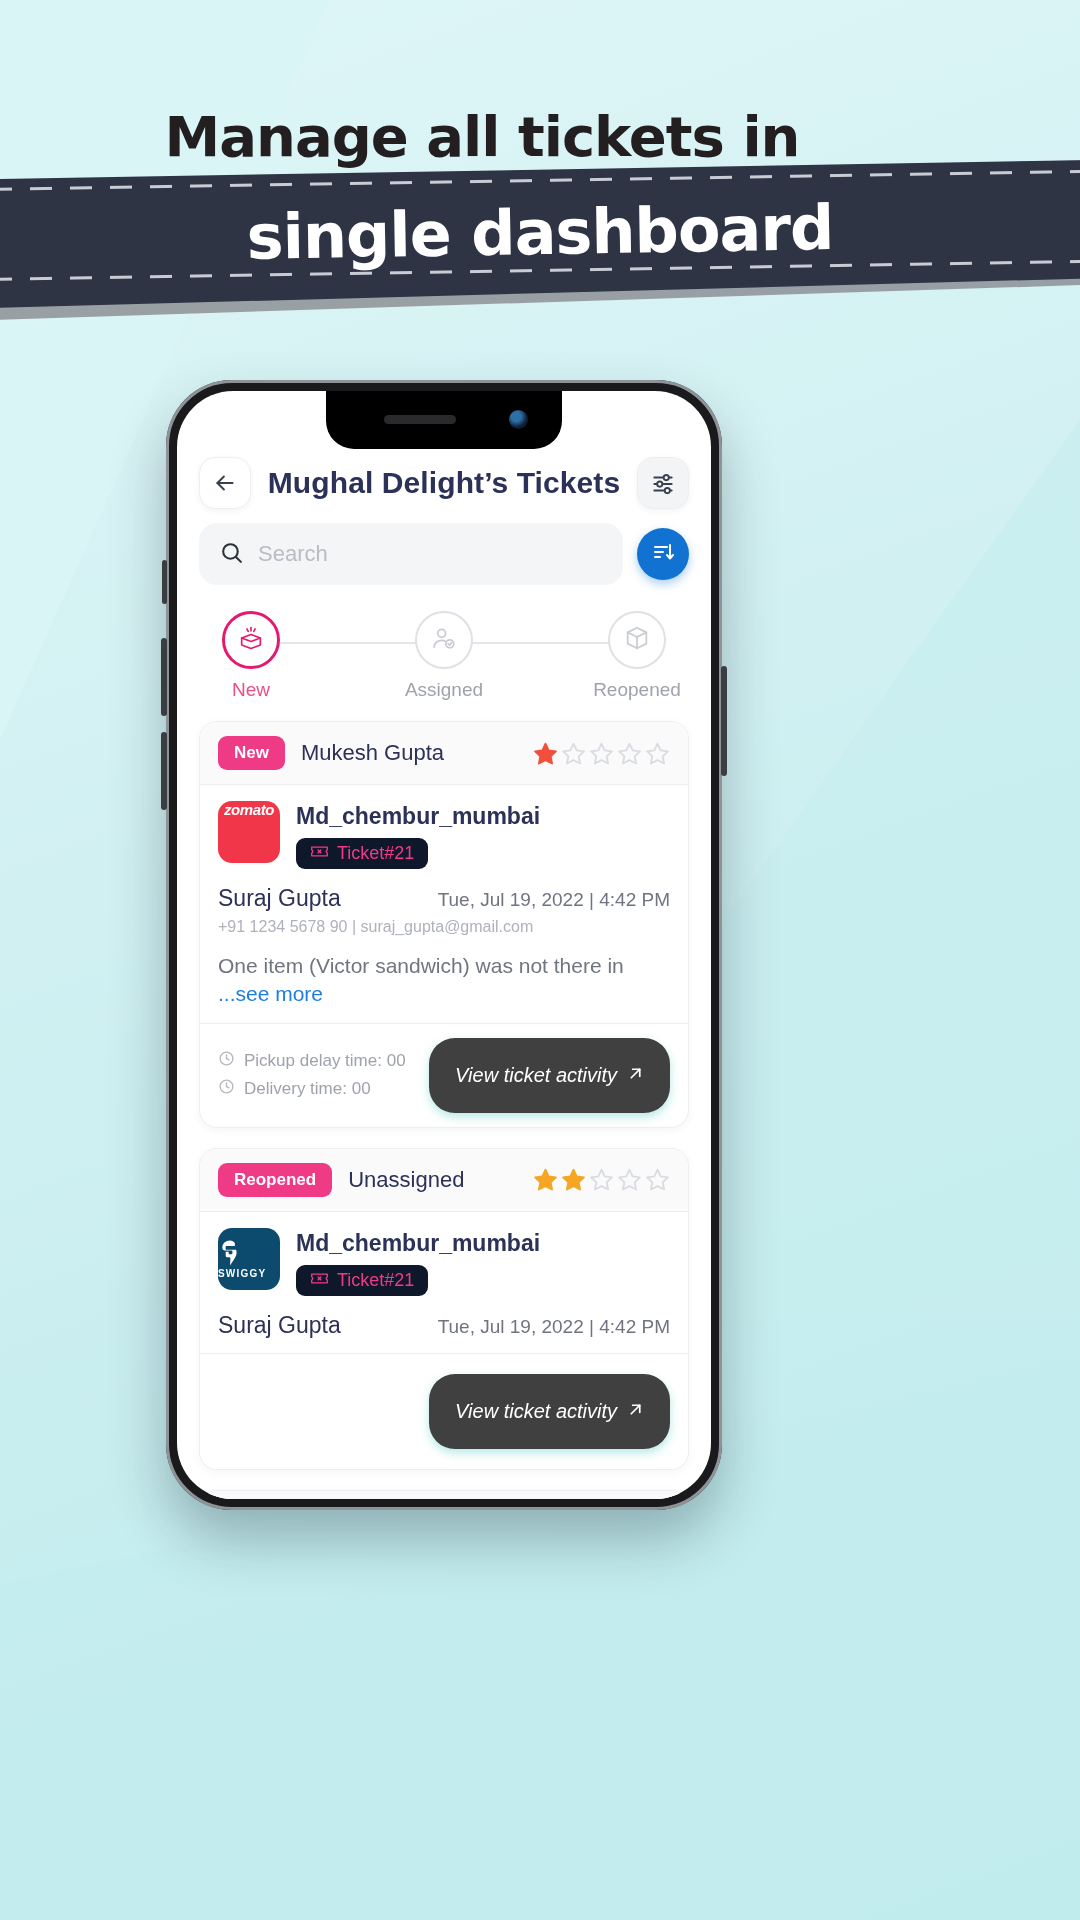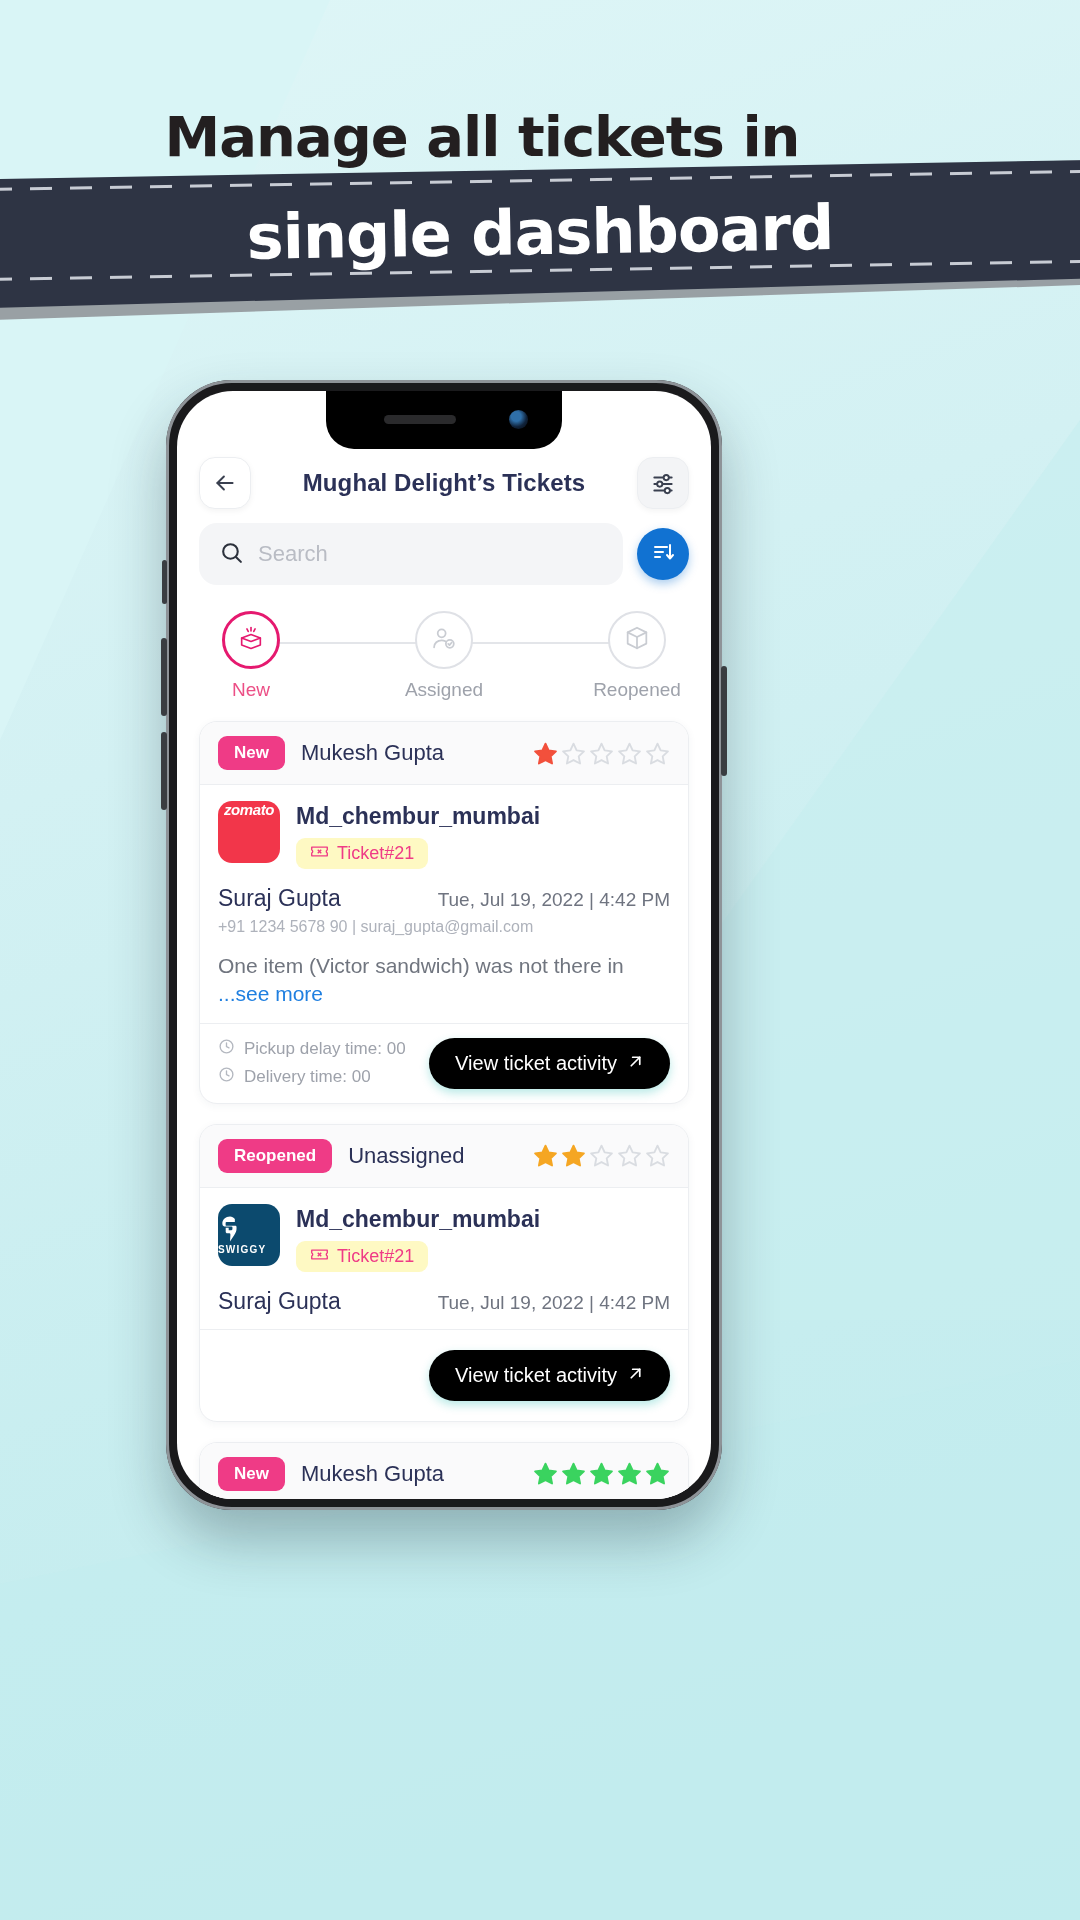--- a/index.html
+++ b/index.html
@@ -119,21 +119,21 @@
     padding-top:62px; height:122px;
   }
   .icon-btn {
     width:52px; height:52px; flex:0 0 52px;
     background:#fff; border:1px solid #eceef1; border-radius:16px;
     display:flex; align-items:center; justify-content:center;
     box-shadow:0 2px 6px rgba(0,0,0,.05);
   }
   .icon-btn svg { display:block; }
   .app-title {
-    flex:1; text-align:center; font-size:24px; font-weight:bold;
+    flex:1; text-align:center; font-size:30px; font-weight:bold;
     color:#2b3157; letter-spacing:.1px;
   }
   .icon-btn.filter { background:#f3f4f6; border-color:#eceef1; }
 
   
   .search-row { display:flex; align-items:center; gap:14px; margin-top:10px; }
   .search-box {
     flex:1; height:62px; background:#f4f5f7; border-radius:18px;
     display:flex; align-items:center; gap:14px; padding:0 20px;
   }
@@ -188,45 +188,46 @@
     display:flex; justify-content:center;
     color:#fff; font-weight:bold;
   }
   .logo.zomato { background:#f2364a; font-size:15px; font-style:italic; letter-spacing:-.4px; }
   .logo.swiggy { background:#0c4a6e; flex-direction:column; gap:1px; }
   .logo.swiggy .sw-text { font-size:10px; letter-spacing:1.2px; }
   .brand-info { flex:1; padding-top:2px; }
   .store { font-size:23px; font-weight:bold; color:#2b3157; }
   .tix {
     display:inline-flex; align-items:center; gap:8px; margin-top:8px;
-    background:#fef9c3; color:#ef3b86; font-size:18px;
+    background:#0f172a; color:#ef3b86; font-size:18px;
     padding:5px 14px; border-radius:9px;
   }
 
   .cust-row {
     display:flex; align-items:baseline; justify-content:space-between;
     margin-top:16px;
   }
   .cust-name { font-size:23px; color:#2b3157; }
   .cust-time { font-size:19px; color:#6f7480; }
   .cust-contact { font-size:16px; color:#aeb2bb; margin-top:6px; }
   .desc { font-size:21px; color:#70757f; margin-top:16px; line-height:1.35; }
   .seemore { color:#1f7fe0; font-size:21px; }
 
   .card-foot {
     border-top:1px solid #eceef1; padding:14px 18px;
     display:flex; align-items:center; justify-content:space-between; gap:12px;
   }
   .times { display:flex; flex-direction:column; gap:6px; }
   .time-line { display:flex; align-items:center; gap:9px; font-size:17px; color:#9ea2ab; }
   .cta {
-    background:#000000; color:#fff; font-size:20px;
-    padding:14px 26px; border-radius:26px;
+    background:#404040; color:#fff; font-size:20px;
+    padding:26px 26px; border-radius:26px;
     display:inline-flex; align-items:center; gap:10px; white-space:nowrap;
     box-shadow:0 4px 10px rgba(21,181,171,.30);
+    font-style:italic;
   }
   .card-foot.only-cta { justify-content:flex-end; padding:20px 18px; }
 </style>
 </head>
 <body>
 
 <div class="bg">
   <div class="bg-tri-1"></div>
   <div class="bg-tri-2"></div>
   <div class="bg-tri-3"></div>

